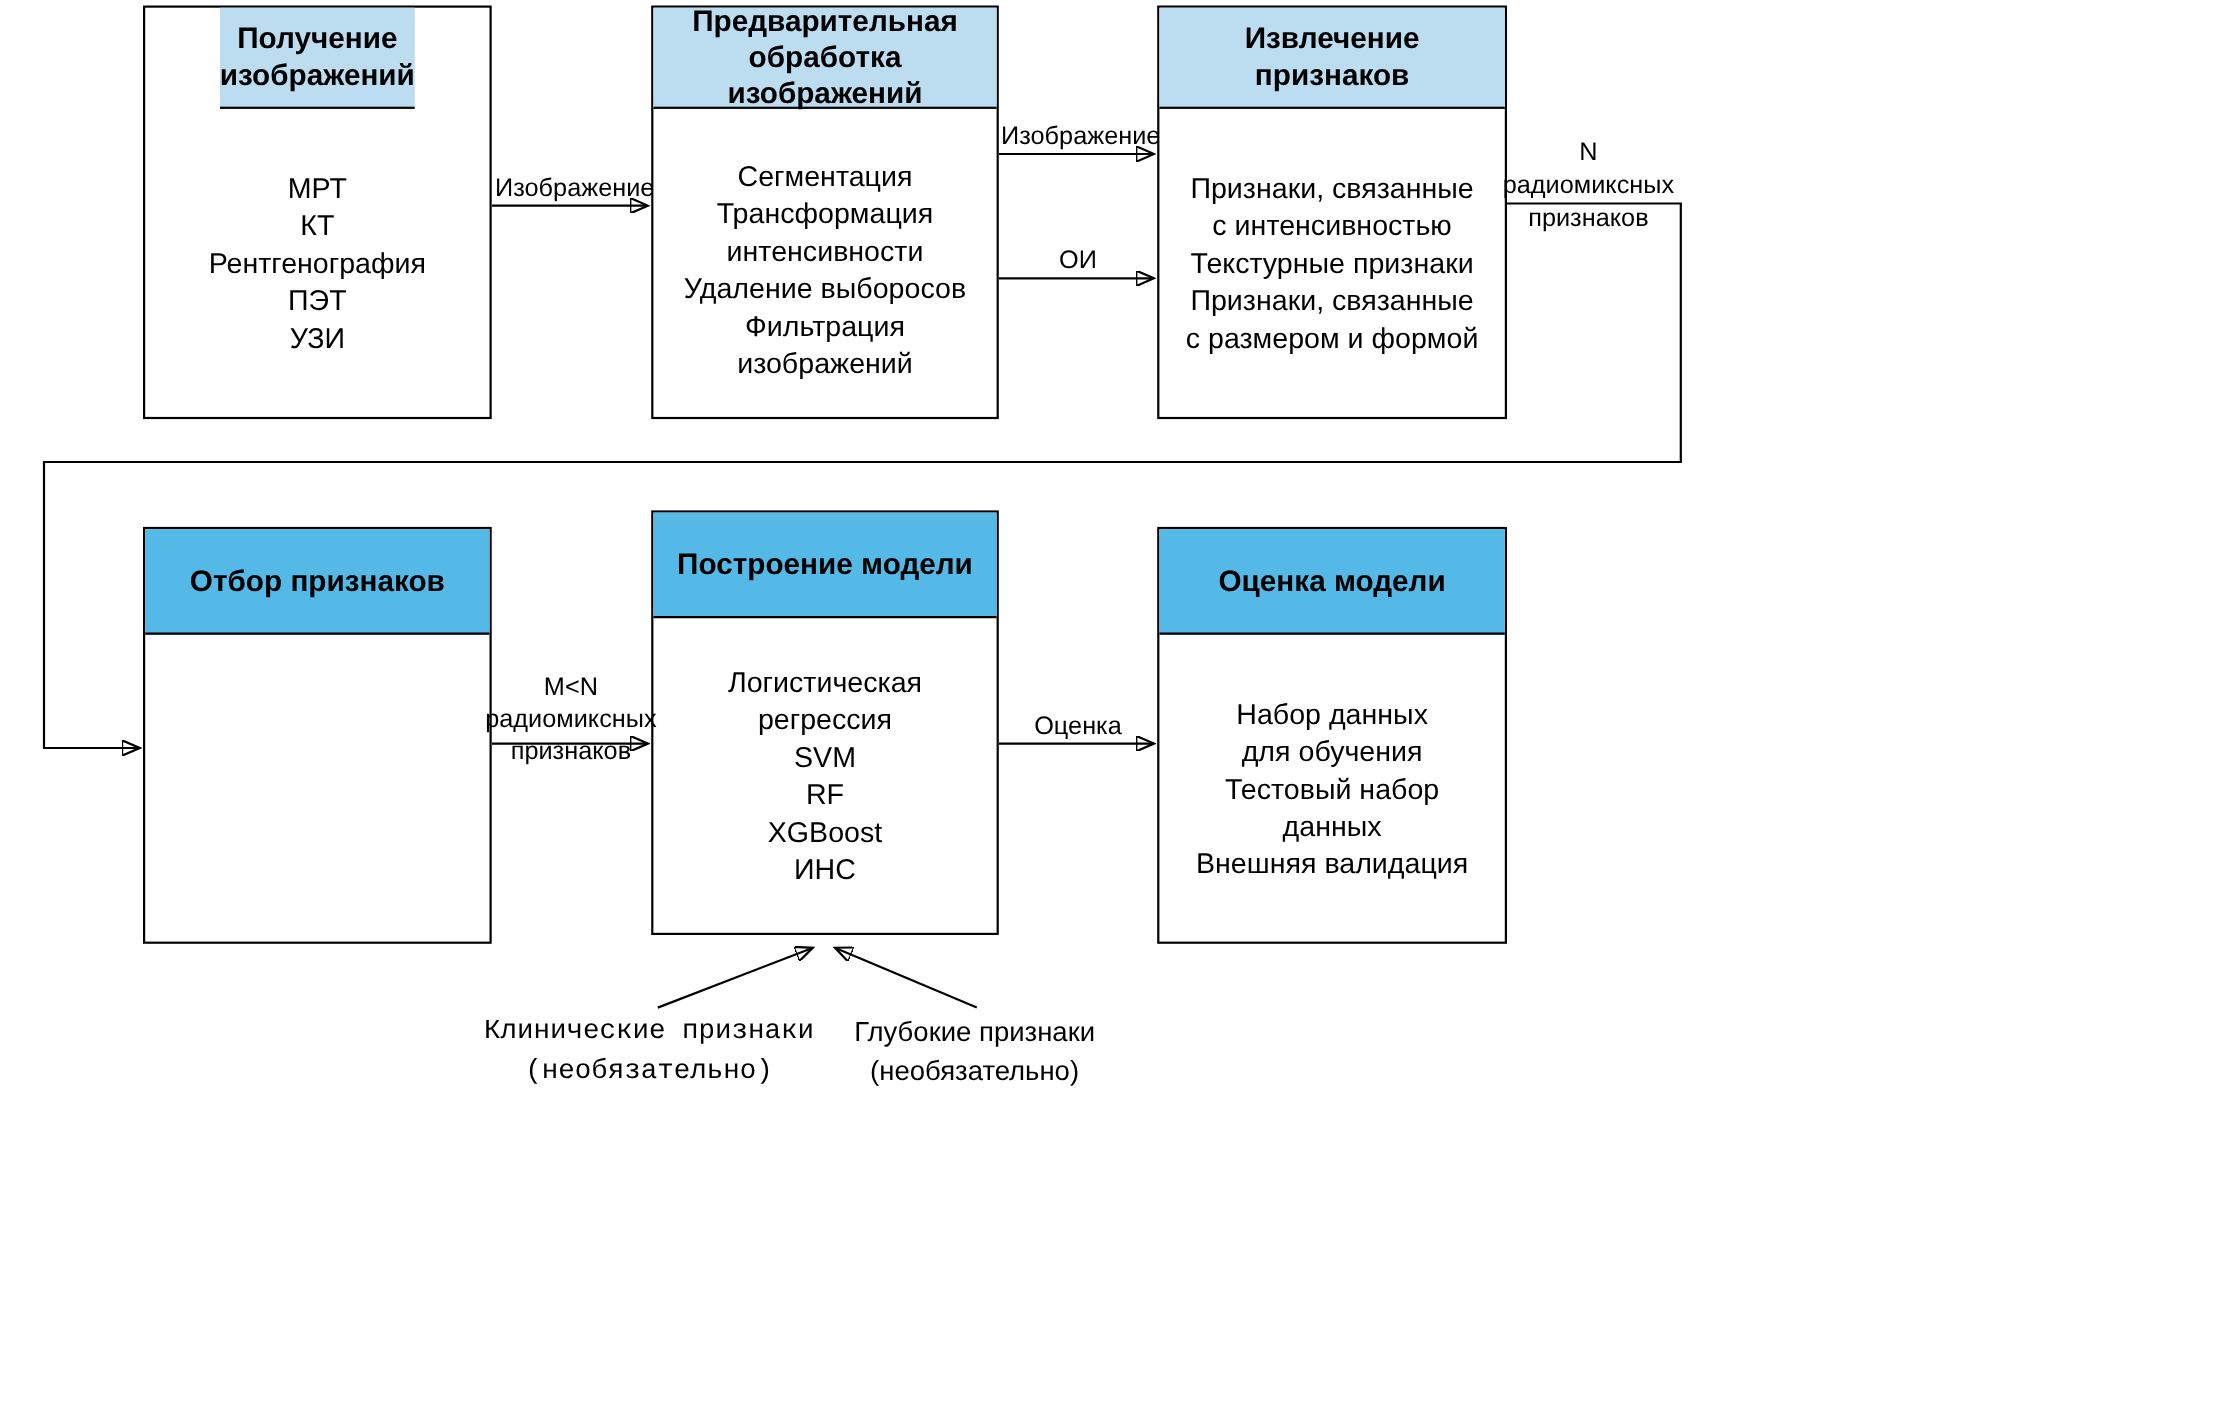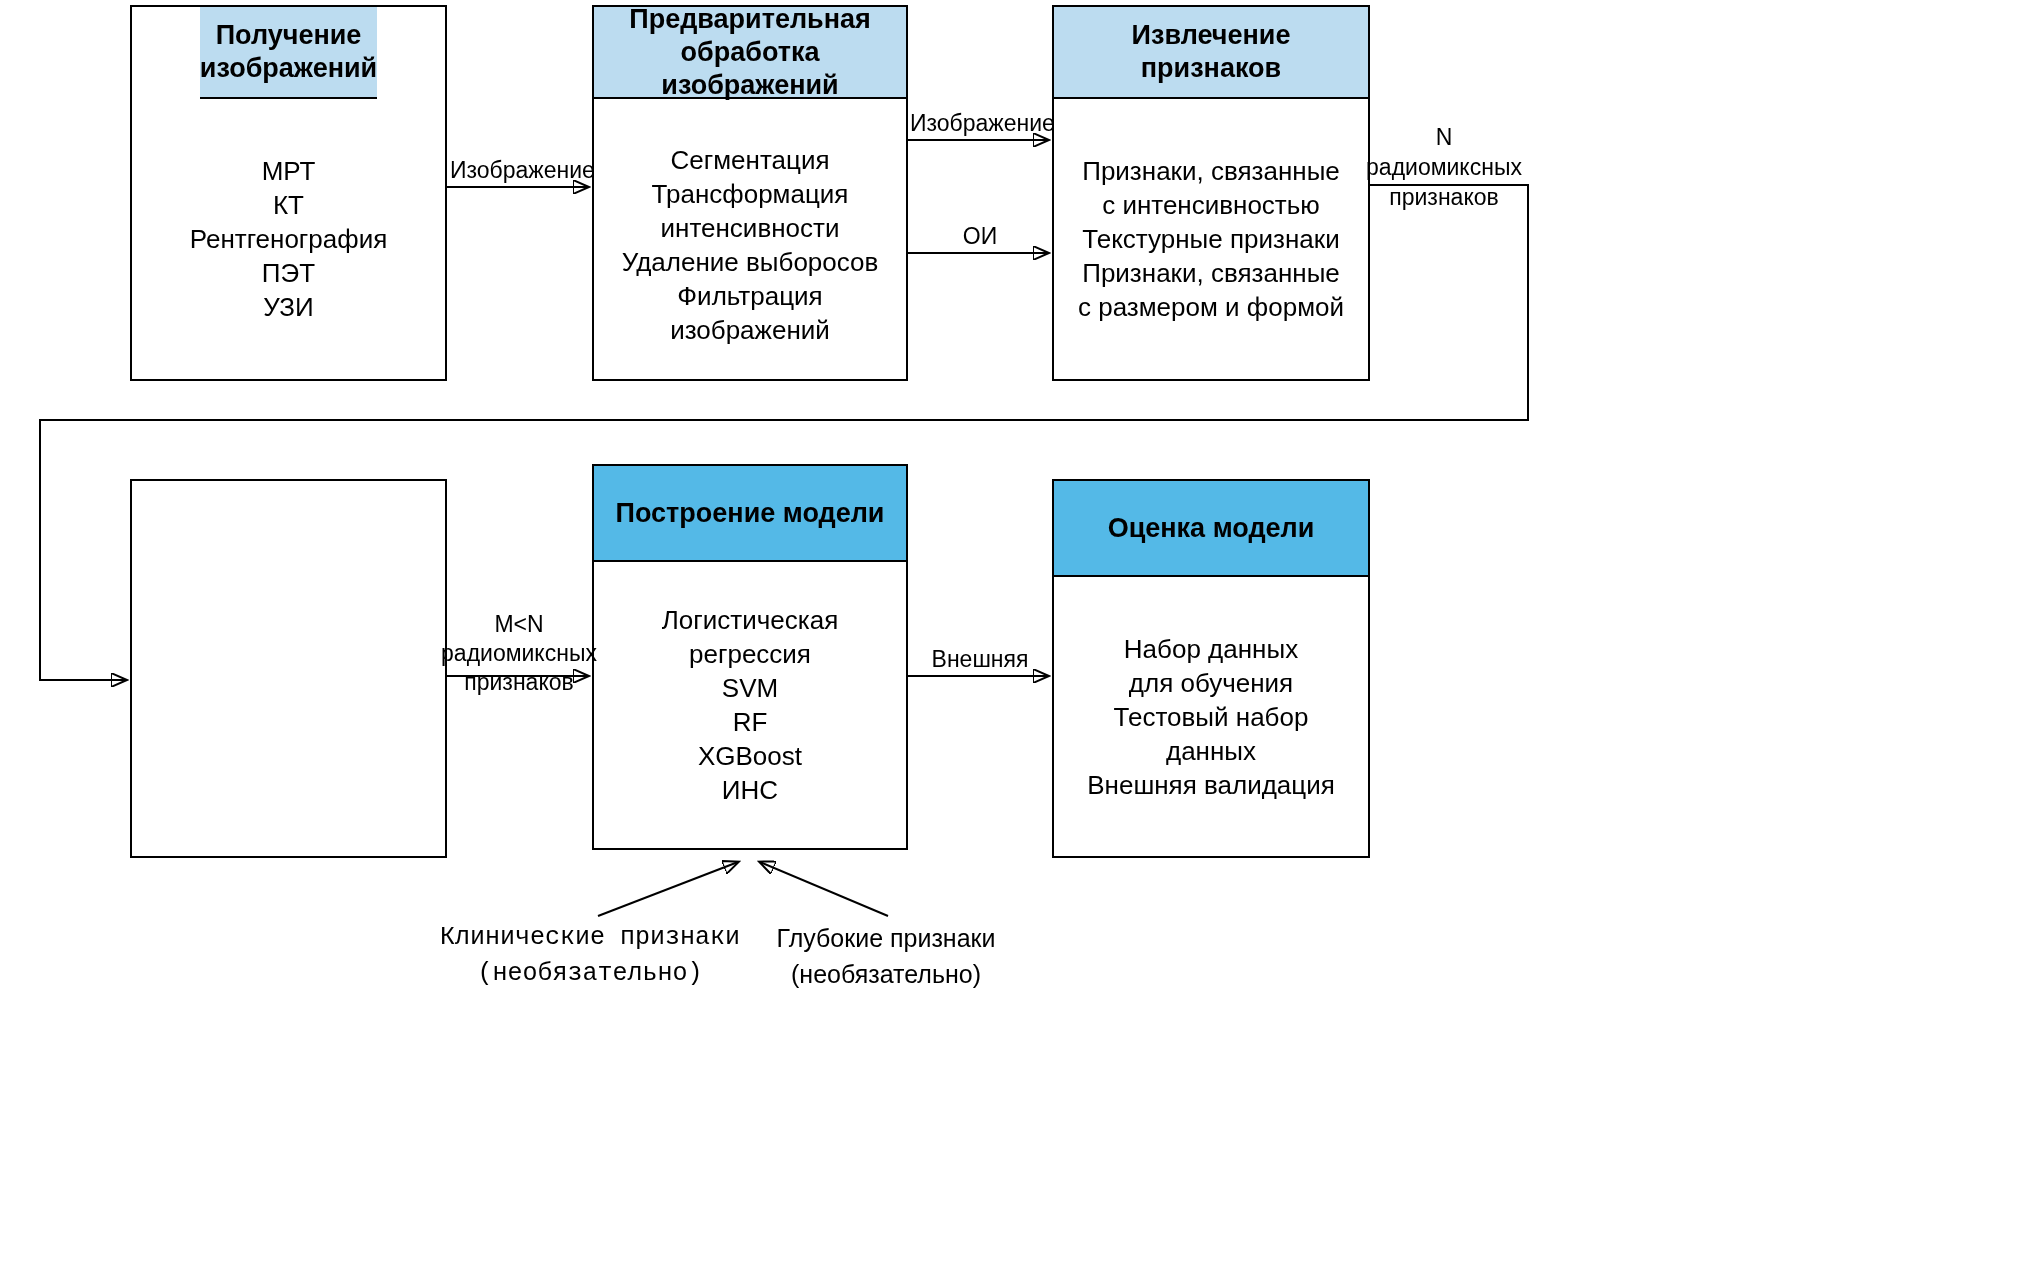--- a/index.html
+++ b/index.html
@@ -75,20 +75,21 @@
     <div class="box-header toprow">Извлечение
 признаков</div>
     <div class="box-body">Признаки, связанные
 с интенсивностью
 Текстурные признаки
 Признаки, связанные
 с размером и формой</div>
   </div>
 
   <div class="box" style="left:130px; top:479px; width:317px; height:379px;">
+    <div class="box-header bottomrow">Отбор признаков</div>
   </div>
 
   <div class="box" style="left:592px; top:464px; width:316px; height:386px;">
     <div class="box-header bottomrow">Построение модели</div>
     <div class="box-body">Логистическая
 регрессия
 SVM
 RF
 XGBoost
 ИНС</div>
@@ -104,19 +105,19 @@
   </div>
 
   <div class="lbl" style="left:450px; top:155px; width:140px;">Изображение</div>
   <div class="lbl" style="left:910px; top:108px; width:140px;">Изображение</div>
   <div class="lbl" style="left:910px; top:221px; width:140px;">ОИ</div>
   <div class="lbl" style="left:1358px; top:122px; width:172px;">N радиомиксных
 признаков</div>
   <div class="lbl" style="left:429px; top:588px; width:180px; line-height:29px;margin-top:22px;">M&lt;N
 радиомиксных
 признаков</div>
-  <div class="lbl" style="left:910px; top:644px; width:140px;">Внешняя</div>
+  <div class="lbl" style="left:910px; top:644px; width:140px;">Оценка</div>
   <div class="lbl big" style="left:437px; top:920px; width:306px;font-family:Liberation Mono, monospace;">Клинические признаки
 (необязательно)</div>
   <div class="lbl big" style="left:733px; top:920px; width:306px;">Глубокие признаки
 (необязательно)</div>
 
 </div>
 
 </body></html>

